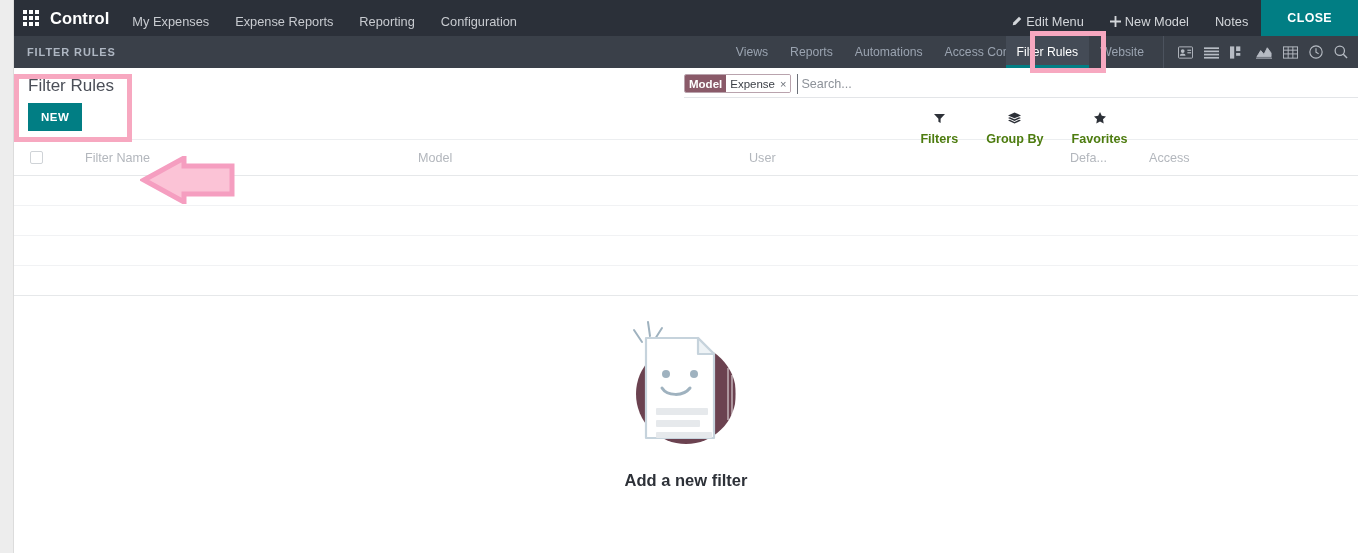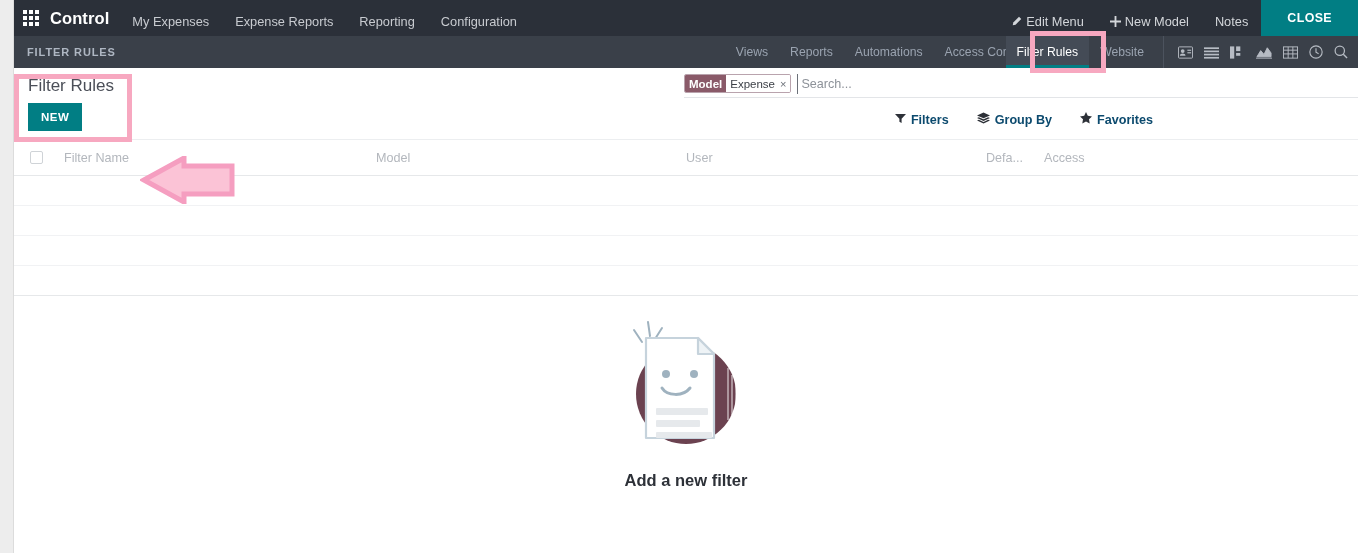--- a/index.html
+++ b/index.html
@@ -192,39 +192,39 @@
     border-left: 1px solid #6b7078;
     padding-left: 3px;
   }
   .search-input::placeholder { color: #8d9299; }
   .search-tools {
     display: flex; justify-content: center; align-items: center;
     gap: 28px; margin-top: 14px;
   }
   .tool {
     display: flex; align-items: center; gap: 5px;
-    color: #0c4a6e; font-size: 12.6px; font-weight: 600;
-    cursor: pointer; white-space: nowrap;
+    color: #4d7c0f; font-size: 12.6px; font-weight: 600;
+    cursor: pointer; white-space: nowrap; flex-direction: column;
   }
 
   
   .table-head {
     display: flex; align-items: center;
     height: 36px;
     border-bottom: 1px solid #e6e8ea;
     color: #b3b7bd; font-size: 12.6px;
     padding-left: 16px;
   }
   .th-check { width: 34px; }
   .checkbox {
     width: 13px; height: 13px;
     border: 1px solid #cfd3d7; border-radius: 2px;
     background: #fff; display: block;
   }
-  .th { white-space: nowrap; }
+  .th { white-space: nowrap; margin-left: 21px; }
   .th-name  { width: 312px; }
   .th-model { width: 310px; }
   .th-user  { width: 300px; }
   .th-def   { width: 58px; }
   .th-action{ width: 120px; }
 
   .empty-rows { }
   .empty-row { height: 30px; border-bottom: 1px solid #f1f2f4; }
   .empty-row.last { border-bottom: 1px solid #e6e8ea; }
 

